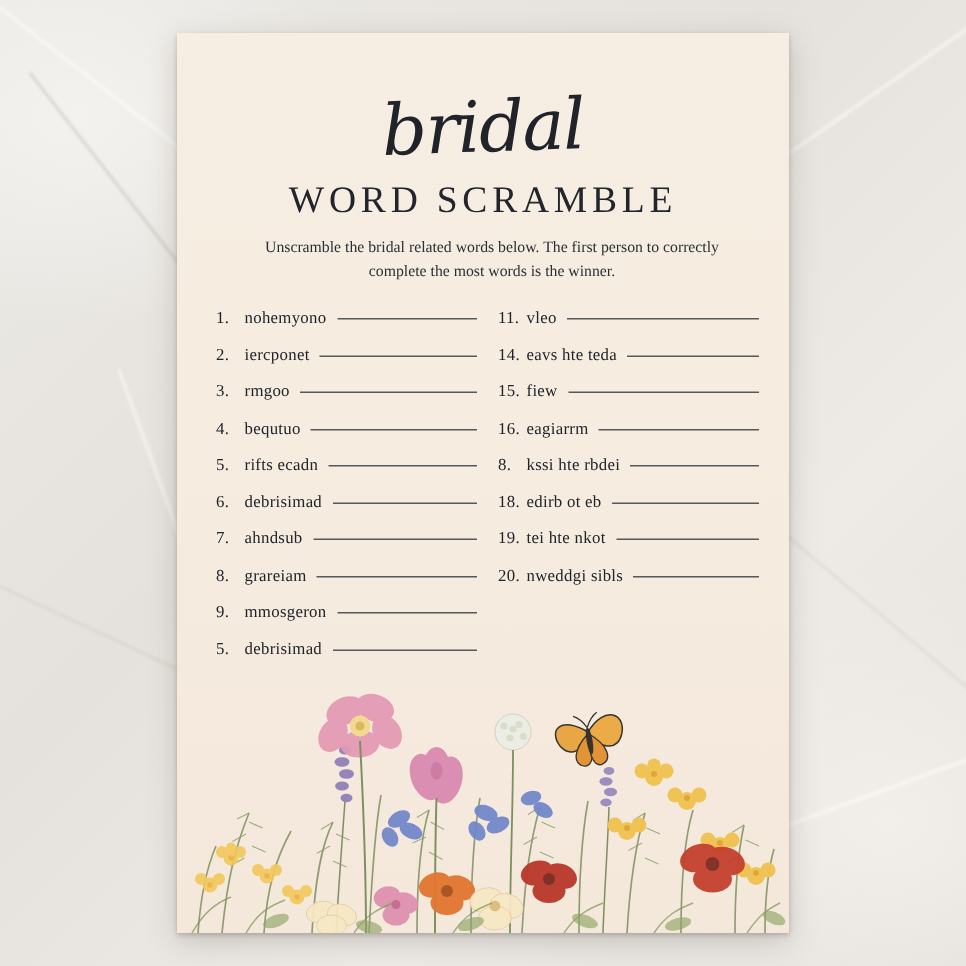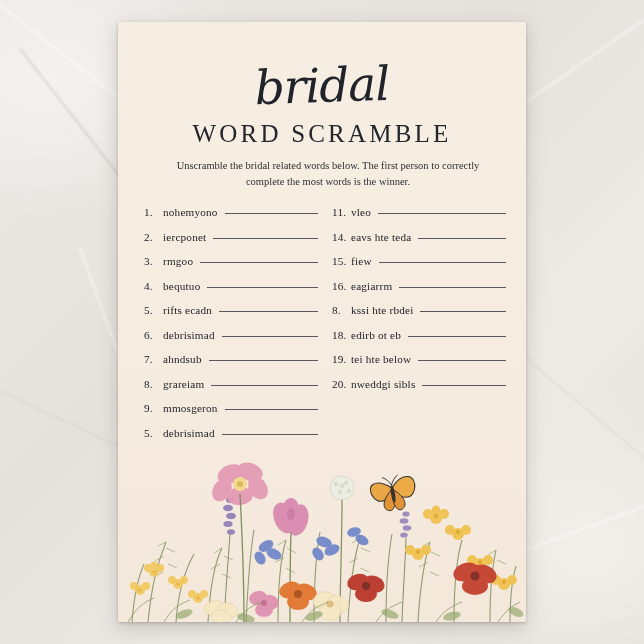--- a/index.html
+++ b/index.html
@@ -240,21 +240,21 @@
             <span class="word">kssi hte rbdei</span>
             <span class="rule"></span>
           </div>
         <div class="row">
             <span class="num">18.</span>
             <span class="word">edirb ot eb</span>
             <span class="rule"></span>
           </div>
         <div class="row">
             <span class="num">19.</span>
-            <span class="word">tei hte below</span>
+            <span class="word">tei hte nkot</span>
             <span class="rule"></span>
           </div>
         <div class="row">
             <span class="num">20.</span>
             <span class="word">nweddgi sibls</span>
             <span class="rule"></span>
           </div>
       </div>
     </div>
   </div>

